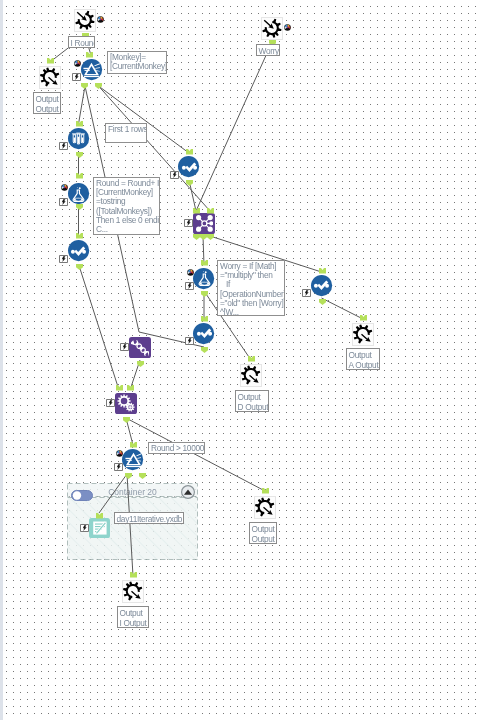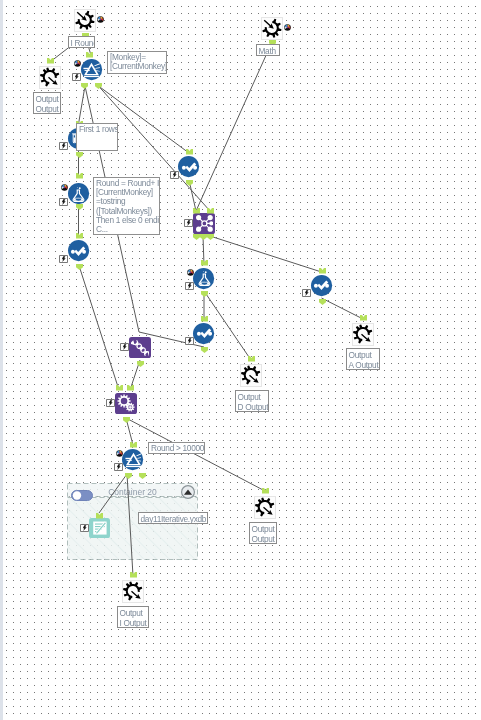--- a/index.html
+++ b/index.html
@@ -156,21 +156,21 @@
           <path d="M0 0 L2 0 L3.5 2 L5 0 L7 0 L7 5.5 L0 5.5 Z" fill="#b5e05a"></path>
         </svg></div>
       <div class="anchor" style="left: 75.5px; top: 151.5px;"><svg width="7" height="6" viewBox="0 0 7 6">
           <path d="M0 0 L7 0 L7 3.3 L3.5 6 L0 3.3 Z" fill="#b5e05a"></path>
         </svg></div>
     </div>
     <div class="flagbox" style="left: 59.4px; top: 142.2px;"><svg width="9" height="8" viewBox="0 0 9 8">
         <path d="M0.5 0.5 L8.5 0.5 L8.5 7.5 L0.5 7.5 Z" fill="#fff" stroke="#6a6a6a" stroke-width="0.9"></path>
         <path d="M4.3 1.3 L6.4 1.3 L5.2 3.3 L6.7 3.3 L3.3 6.9 L4.1 4.2 L2.8 4.2 Z" fill="#1a1a1a"></path>
       </svg></div>
-    <div class="anno" style="left: 76px; top: 123px; width: 42px; height: 28px; text-align: center;">First 1 rows</div>
+    <div class="anno" style="left: 105px; top: 123px; width: 42px; height: 20px; text-align: center;">First 1 rows</div>
     <div class="gnode" style="left: 0px; top: 0px; width: 481px; height: 720px; pointer-events: none;">
       <svg width="23.2" height="23.2" viewBox="0 0 23.2 23.2" style="position: absolute; left: 66.9px; top: 182.4px;">
         <circle cx="11.6" cy="11.6" r="10.6" fill="#1f5fa0"></circle>
       </svg>
       <svg width="16.96" height="16.96" viewBox="0 0 24 24" style="position: absolute; left: 70.02px; top: 185.52px;">
         <g>
           <g fill="#ffffff">
             <path fill-rule="evenodd" d="M9.4 4.8 L14.2 4.8 L14.2 10.4 L19.9 18.2 a2.7 2.7 0 0 1 -2.2 4.3 L6.3 22.5 a2.7 2.7 0 0 1 -2.2 -4.3 L9.4 10.4 Z M11.05 6.4 L11.05 10.95 L5.35 19.0 a1.2 1.2 0 0 0 0.95 1.9 L17.7 20.9 a1.2 1.2 0 0 0 0.95 -1.9 L12.55 10.95 L12.55 6.4 Z"></path>
             <path d="M6.85 16.7 L17.15 16.7 L18.65 19.0 a1.2 1.2 0 0 1 -0.95 1.9 L6.3 20.9 a1.2 1.2 0 0 1 -0.95 -1.9 Z"></path>
             <circle cx="13.8" cy="3.1" r="1.3"></circle>
@@ -244,21 +244,21 @@
         </svg></div>
     </div>
     <div class="orb" style="left: 284px; top: 24px;"><svg width="7" height="7" viewBox="0 0 14 14">
         <circle cx="7" cy="7" r="6.6" fill="#0c0c0c"></circle>
         <path d="M7 1.2 A5.8 5.8 0 0 0 1.6 5.0 L7 7 Z" fill="#3e8fd4"></path>
         <path d="M7 1.2 A5.8 5.8 0 0 1 12.0 4.4 L7 7 Z" fill="#e8a23c"></path>
         <path d="M12.0 4.4 A5.8 5.8 0 0 1 12.2 9.4 L7 7 Z" fill="#c9352b"></path>
         <path d="M1.6 5.0 A5.8 5.8 0 0 0 1.9 9.8 L7 7 Z" fill="#cfe3ea"></path>
         <circle cx="7" cy="6.6" r="1.8" fill="#7a2f8e"></circle>
       </svg></div>
-    <div class="nlabel" style="left: 256px; top: 44px; width: 24px; height: 12px;">Math</div>
+    <div class="nlabel" style="left: 256px; top: 44px; width: 24px; height: 12px;">Worry</div>
     <div class="gnode" style="left: 0px; top: 0px; width: 481px; height: 720px; pointer-events: none;">
       <svg width="23.2" height="23.2" viewBox="0 0 23.2 23.2" style="position: absolute; left: 177.4px; top: 155.4px;">
         <circle cx="11.6" cy="11.6" r="10.6" fill="#1f5fa0"></circle>
       </svg>
       <svg width="16.96" height="16.96" viewBox="0 0 24 24" style="position: absolute; left: 180.52px; top: 158.52px;">
         <g fill="#ffffff">
           <circle cx="4.1" cy="12.4" r="2.8"></circle>
           <circle cx="19.9" cy="12.4" r="2.8"></circle>
           <path d="M8.6 9.6 L11.7 12.8 L18.7 5.0 L21.6 7.6 L12.0 18.4 L6.2 12.2 Z"></path>
         </g>
@@ -345,20 +345,26 @@
         <path d="M7 1.2 A5.8 5.8 0 0 0 1.6 5.0 L7 7 Z" fill="#3e8fd4"></path>
         <path d="M7 1.2 A5.8 5.8 0 0 1 12.0 4.4 L7 7 Z" fill="#e8a23c"></path>
         <path d="M12.0 4.4 A5.8 5.8 0 0 1 12.2 9.4 L7 7 Z" fill="#c9352b"></path>
         <path d="M1.6 5.0 A5.8 5.8 0 0 0 1.9 9.8 L7 7 Z" fill="#cfe3ea"></path>
         <circle cx="7" cy="6.6" r="1.8" fill="#7a2f8e"></circle>
       </svg></div>
     <div class="flagbox" style="left: 184.9px; top: 282.2px;"><svg width="9" height="8" viewBox="0 0 9 8">
         <path d="M0.5 0.5 L8.5 0.5 L8.5 7.5 L0.5 7.5 Z" fill="#fff" stroke="#6a6a6a" stroke-width="0.9"></path>
         <path d="M4.3 1.3 L6.4 1.3 L5.2 3.3 L6.7 3.3 L3.3 6.9 L4.1 4.2 L2.8 4.2 Z" fill="#1a1a1a"></path>
       </svg></div>
+    <div class="anno" style="left: 217px; top: 260px; width: 68px; height: 56px;">Worry = If [Math]
+="multiply" then
+   If
+[OperationNumber]
+="old" then [Worry]
+^[W...</div>
     <div class="gnode" style="left: 0px; top: 0px; width: 481px; height: 720px; pointer-events: none;">
       <svg width="23.2" height="23.2" viewBox="0 0 23.2 23.2" style="position: absolute; left: 192.4px; top: 321.9px;">
         <circle cx="11.6" cy="11.6" r="10.6" fill="#1f5fa0"></circle>
       </svg>
       <svg width="16.96" height="16.96" viewBox="0 0 24 24" style="position: absolute; left: 195.52px; top: 325.02px;">
         <g fill="#ffffff">
           <circle cx="4.1" cy="12.4" r="2.8"></circle>
           <circle cx="19.9" cy="12.4" r="2.8"></circle>
           <path d="M8.6 9.6 L11.7 12.8 L18.7 5.0 L21.6 7.6 L12.0 18.4 L6.2 12.2 Z"></path>
         </g>
@@ -581,15 +587,15 @@
         </g>
       </svg>
       <div class="anchor" style="left: 96px; top: 513px;"><svg width="7" height="6" viewBox="0 0 7 6">
           <path d="M0 0 L2 0 L3.5 2 L5 0 L7 0 L7 5.5 L0 5.5 Z" fill="#b5e05a"></path>
         </svg></div>
     </div>
     <div class="flagbox" style="left: 79.5px; top: 524px;"><svg width="9" height="8" viewBox="0 0 9 8">
         <path d="M0.5 0.5 L8.5 0.5 L8.5 7.5 L0.5 7.5 Z" fill="#fff" stroke="#6a6a6a" stroke-width="0.9"></path>
         <path d="M4.3 1.3 L6.4 1.3 L5.2 3.3 L6.7 3.3 L3.3 6.9 L4.1 4.2 L2.8 4.2 Z" fill="#1a1a1a"></path>
       </svg></div>
-    <div class="nlabel" style="left: 114px; top: 512px; width: 70px; height: 12px; margin-left: 24px;">day11Iterative.yxdb</div>
+    <div class="nlabel" style="left: 114px; top: 512px; width: 70px; height: 12px;">day11Iterative.yxdb</div>
   </div>
 <div id="leftbar"></div>
 
 </body></html>

